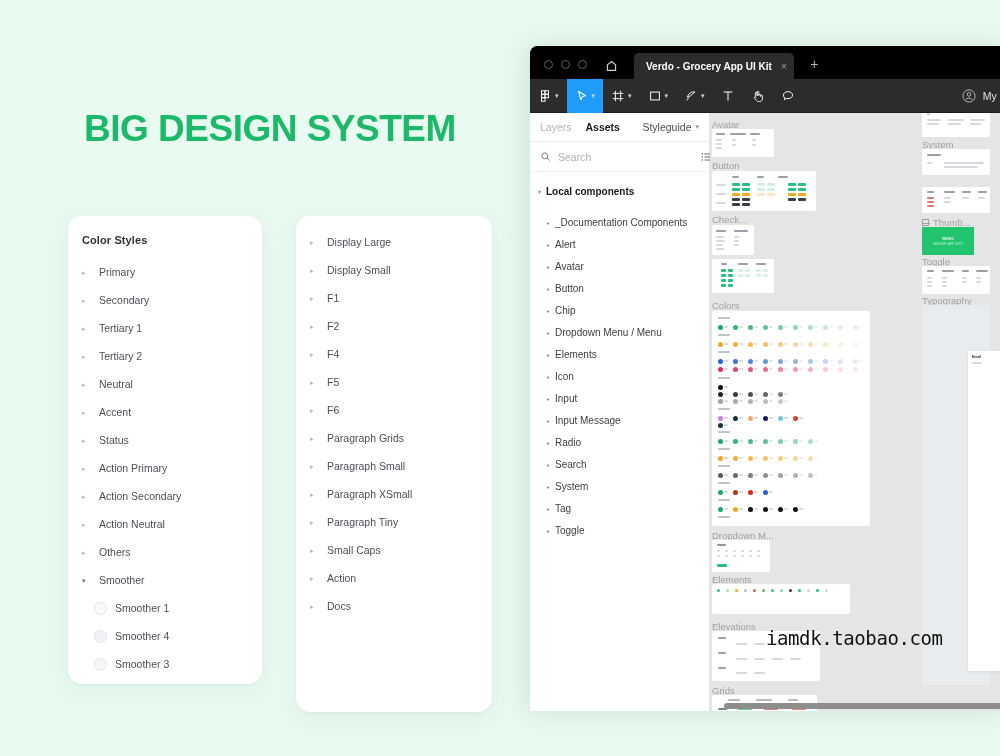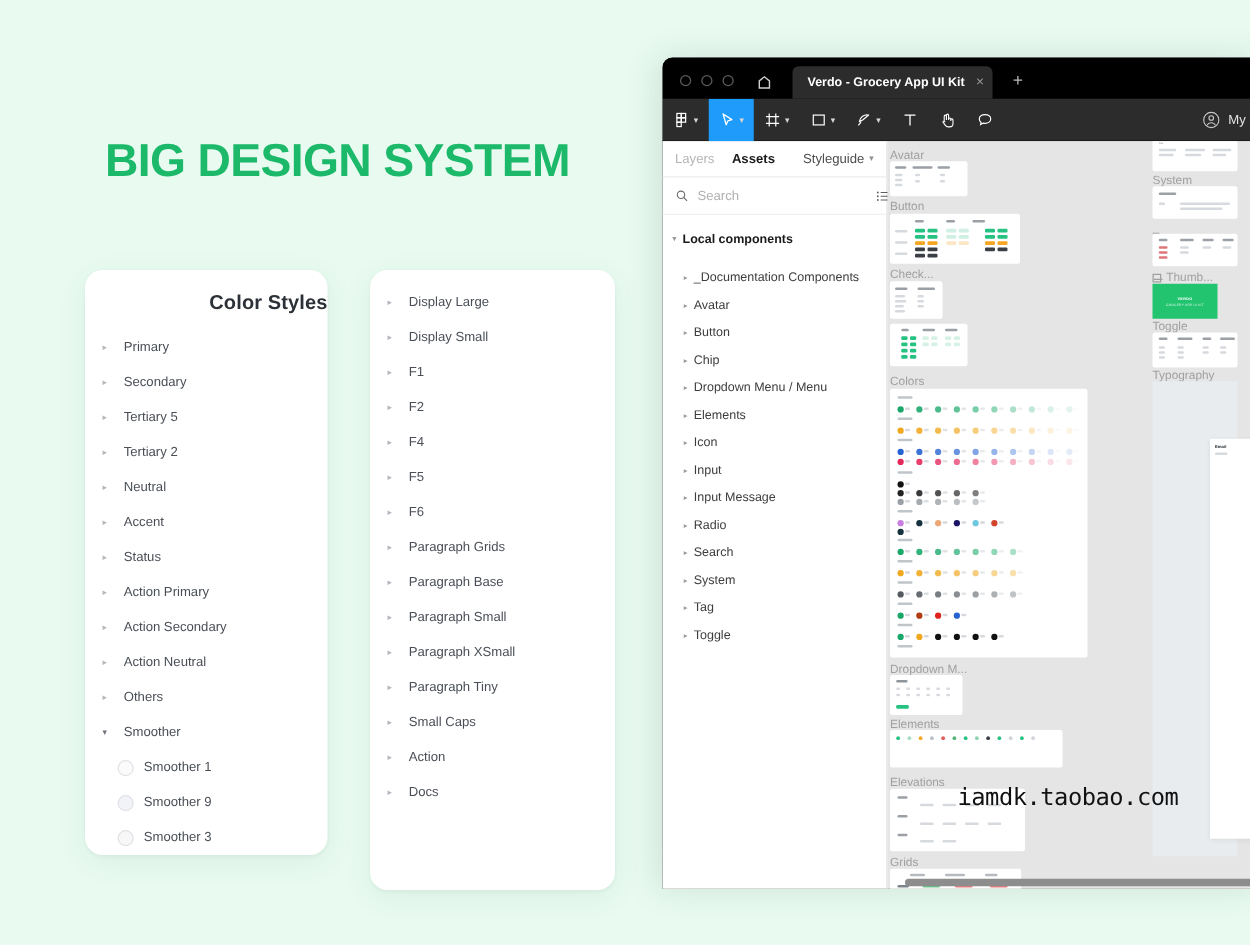--- a/index.html
+++ b/index.html
@@ -23,22 +23,22 @@
   .card {
     position: absolute;
     background: #ffffff;
     border-radius: 14px;
     box-shadow: 0 6px 24px rgba(30,90,60,0.07), 0 1px 3px rgba(30,90,60,0.05);
     overflow: hidden;
   }
   #color-card { left: 68px; top: 216px; width: 194px; height: 468px; }
   #text-card  { left: 296px; top: 216px; width: 196px; height: 496px; }
   .card-title {
-    font-size: 16px; font-weight: 700; color: #2c3138;
-    padding: 18px 0 0 14px; letter-spacing: 0.1px; text-align: right;
+    font-size: 11px; font-weight: 700; color: #2c3138;
+    padding: 18px 0 0 14px; letter-spacing: 0.1px;
   }
   .style-list { margin-top: 12px; }
   .style-row {
     display: flex; align-items: center;
     height: 28px; padding-left: 14px;
     font-size: 10.5px; color: #4a4f57;
   }
   .style-row .caret {
     width: 12px; flex: 0 0 12px;
     color: #b2b7bd; font-size: 7px; line-height: 1;
@@ -209,21 +209,21 @@
     <div class="style-row">
         <span class="caret">▸</span>
         <span class="lbl">Primary</span>
       </div>
     <div class="style-row">
         <span class="caret">▸</span>
         <span class="lbl">Secondary</span>
       </div>
     <div class="style-row">
         <span class="caret">▸</span>
-        <span class="lbl">Tertiary 5</span>
+        <span class="lbl">Tertiary 1</span>
       </div>
     <div class="style-row">
         <span class="caret">▸</span>
         <span class="lbl">Tertiary 2</span>
       </div>
     <div class="style-row">
         <span class="caret">▸</span>
         <span class="lbl">Neutral</span>
       </div>
     <div class="style-row">
@@ -253,21 +253,21 @@
     <div class="style-row">
         <span class="caret open">▾</span>
         <span class="lbl">Smoother</span>
       </div>
     <div class="style-row child">
         <span class="swatch" style="background:#fbfbfb"></span>
         <span>Smoother 1</span>
       </div>
     <div class="style-row child">
         <span class="swatch" style="background:#f2f3f9"></span>
-        <span>Smoother 9</span>
+        <span>Smoother 4</span>
       </div>
     <div class="style-row child">
         <span class="swatch" style="background:#f7f7f7"></span>
         <span>Smoother 3</span>
       </div>
   </div>
 </div>
 
 <div class="card" id="text-card">
   <div class="style-list">
@@ -295,24 +295,20 @@
         <span class="caret">▸</span>
         <span class="lbl">F5</span>
       </div>
     <div class="style-row">
         <span class="caret">▸</span>
         <span class="lbl">F6</span>
       </div>
     <div class="style-row">
         <span class="caret">▸</span>
         <span class="lbl">Paragraph Grids</span>
-      </div>
-    <div class="style-row">
-        <span class="caret">▸</span>
-        <span class="lbl">Paragraph Base</span>
       </div>
     <div class="style-row">
         <span class="caret">▸</span>
         <span class="lbl">Paragraph Small</span>
       </div>
     <div class="style-row">
         <span class="caret">▸</span>
         <span class="lbl">Paragraph XSmall</span>
       </div>
     <div class="style-row">
@@ -453,20 +449,24 @@
 
       <div id="assets-tree">
         <div class="tree-row group">
             <span class="tcaret">▾</span>
             <span>Local components</span>
           </div>
         <div class="tree-gap"></div>
         <div class="tree-row item">
             <span class="tcaret">▸</span>
             <span>_Documentation Components</span>
+          </div>
+        <div class="tree-row item">
+            <span class="tcaret">▸</span>
+            <span>Alert</span>
           </div>
         <div class="tree-row item">
             <span class="tcaret">▸</span>
             <span>Avatar</span>
           </div>
         <div class="tree-row item">
             <span class="tcaret">▸</span>
             <span>Button</span>
           </div>
         <div class="tree-row item">

